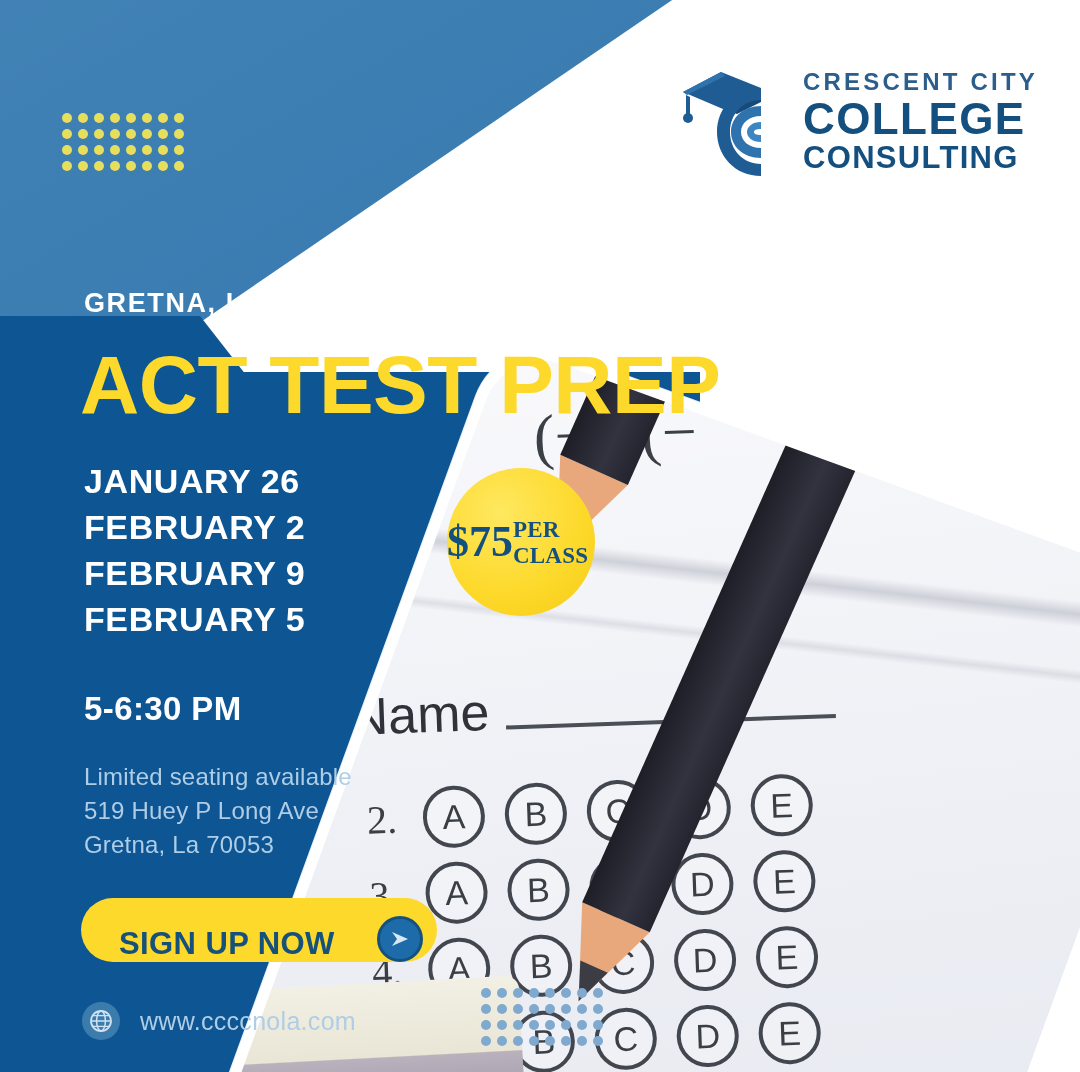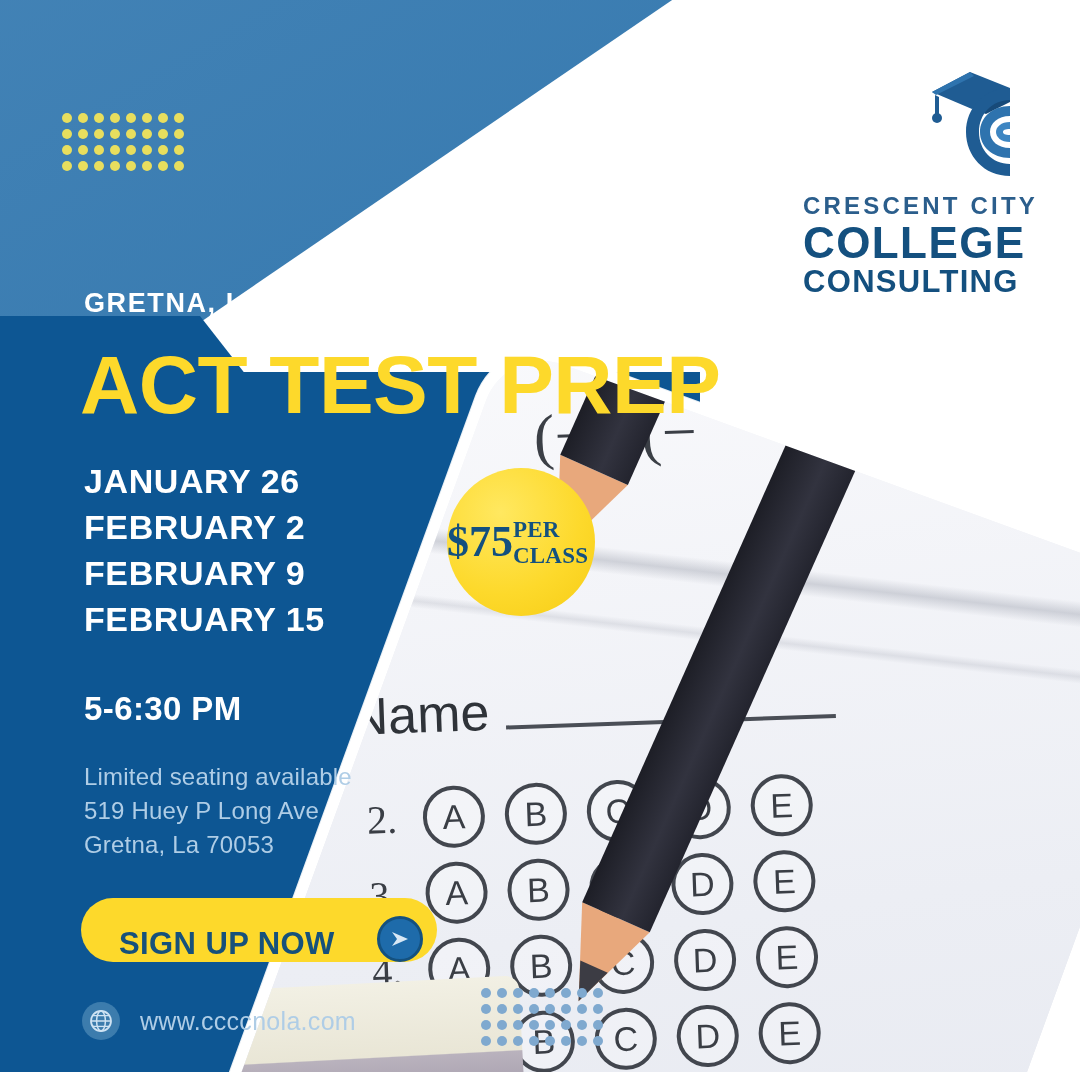--- a/index.html
+++ b/index.html
@@ -251,24 +251,23 @@
   .dots-top { left: 62px; top: 113px; }
   .dots-top span { background: #E8DE5E; }
   .dots-bottom { left: 481px; top: 988px; }
   .dots-bottom span { background: #7FA9CF; }
 
   
   .logo {
     position: absolute;
     right: 42px; top: 62px;
     display: flex;
-    align-items: flex-end;
+    align-items: center;
     gap: 14px;
     z-index: 14;
-    flex-direction: column;
   }
   .logo-mark { position: relative; width: 112px; height: 118px; }
   .logo-text { line-height: 1; color: #1C4E7E; }
   .lt-1 {
     font-size: 24px; font-weight: bold; letter-spacing: 3.2px;
     color: #2B5E8C; margin-bottom: 3px;
   }
   .lt-2 {
     font-size: 44px; font-weight: bold; letter-spacing: 1.4px;
     color: #14507F;
@@ -583,21 +582,21 @@
     </div>
 
     <div class="city">GRETNA, LA</div>
 
     <div class="headline">ACT TEST PREP</div>
 
     <div class="dates" id="dates">
         <div>JANUARY 26</div>
         <div>FEBRUARY 2</div>
         <div>FEBRUARY 9</div>
-        <div>FEBRUARY 15</div>
+        <div>FEBRUARY 5</div>
       </div>
 
     <div class="price-badge">
       <span class="price-amt">$75</span>
       <span class="price-sub">PER CLASS</span>
     </div>
 
     <div class="time">5-6:30 PM</div>
 
     <div class="addr" id="addr">

